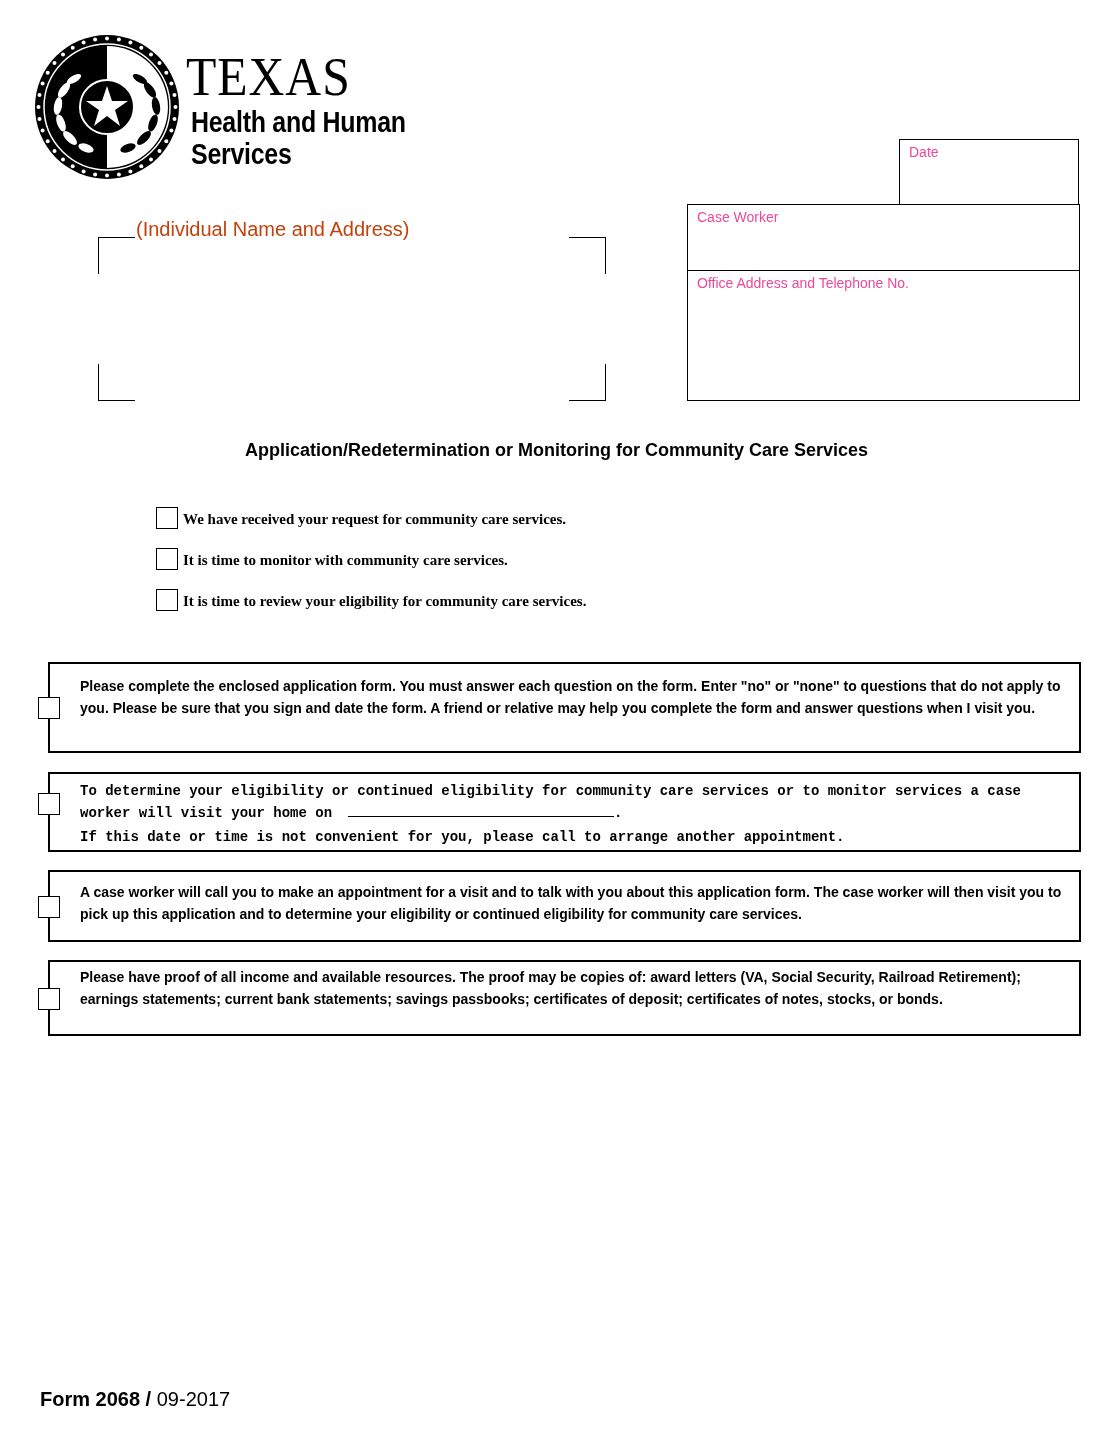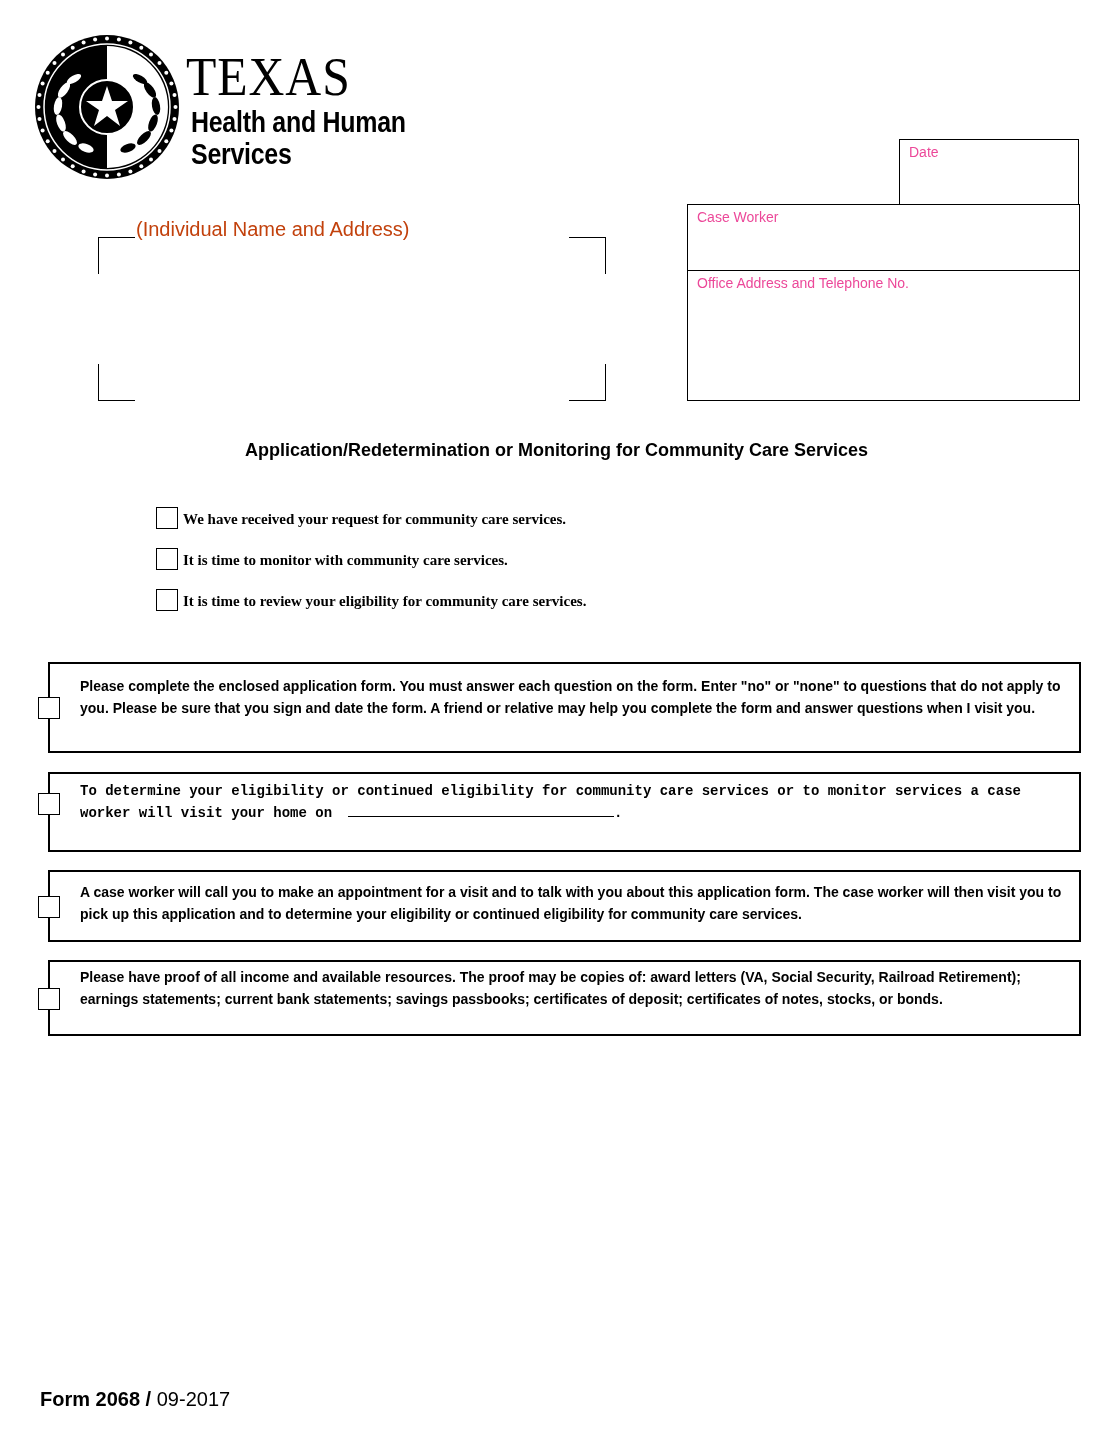--- a/index.html
+++ b/index.html
@@ -158,20 +158,21 @@
 
 <div class="info" style="top:662px;height:91px;">
   <div class="chk" style="top:33px;"></div>
   <div class="txt" style="top:11px;">Please complete the enclosed application form. You must answer each question on the form. Enter "no" or "none" to questions that do not apply to you. Please be sure that you sign and date the form. A friend or relative may help you complete the form and answer questions when I visit you.</div>
 </div>
 
 <div class="info" style="top:772px;height:80px;font-family:Liberation Mono, monospace;">
   <div class="chk" style="top:19px;"></div>
   <div class="txt" style="top:6px;">
     <span>To determine your eligibility or continued eligibility for community care services or to monitor services a case worker will visit your home on</span><span class="blank-line"></span><span>.</span>
+    <div style="margin-top:2px;">If this date or time is not convenient for you, please call to arrange another appointment.</div>
   </div>
 </div>
 
 <div class="info" style="top:870px;height:72px;">
   <div class="chk" style="top:24px;"></div>
   <div class="txt" style="top:9px;">A case worker will call you to make an appointment for a visit and to talk with you about this application form. The case worker will then visit you to pick up this application and to determine your eligibility or continued eligibility for community care services.</div>
 </div>
 
 <div class="info" style="top:960px;height:76px;">
   <div class="chk" style="top:26px;"></div>

